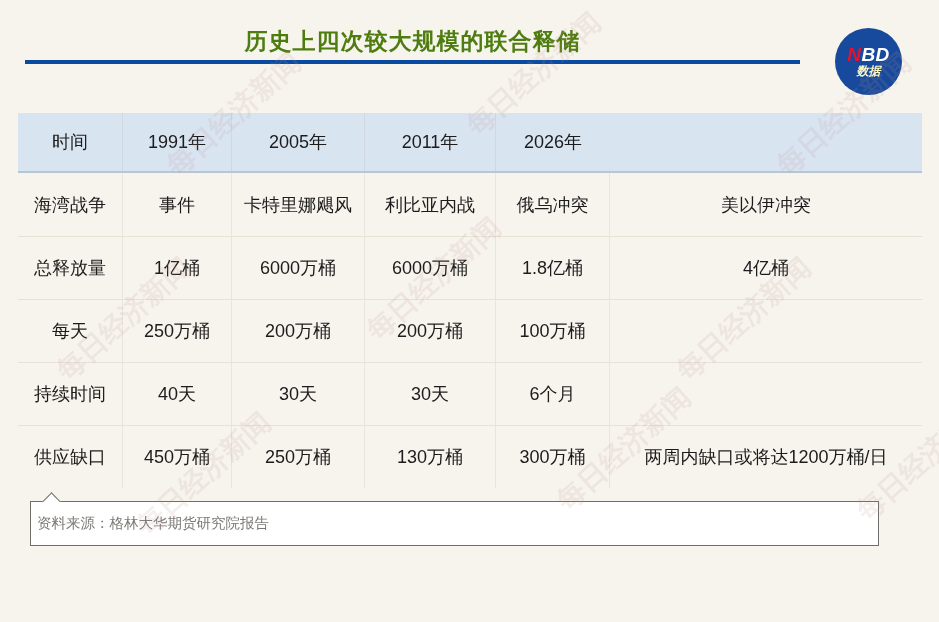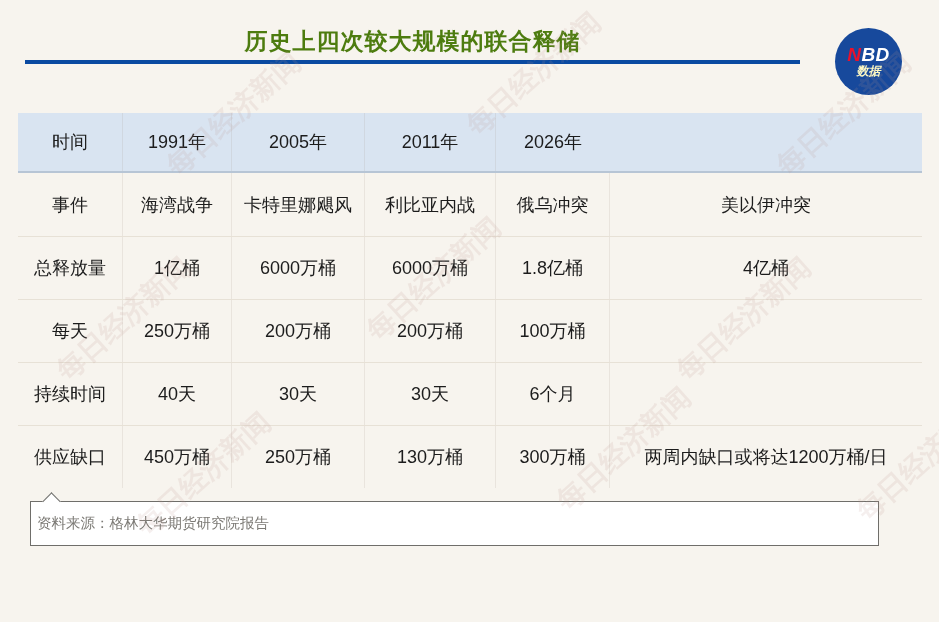--- a/index.html
+++ b/index.html
@@ -117,22 +117,22 @@
 <section class="table">
   <div class="t-row head">
     <div class="cell">时间</div>
     <div class="cell">1991年</div>
     <div class="cell">2005年</div>
     <div class="cell">2011年</div>
     <div class="cell">2026年</div>
   </div>
 
   <div class="t-row body">
+    <div class="cell">海湾战争</div>
     <div class="cell">事件</div>
-    <div class="cell">海湾战争</div>
     <div class="cell">卡特里娜飓风</div>
     <div class="cell">利比亚内战</div>
     <div class="cell">俄乌冲突</div>
     <div class="cell">美以伊冲突</div>
   </div>
 
   <div class="t-row body">
     <div class="cell">总释放量</div>
     <div class="cell">1亿桶</div>
     <div class="cell">6000万桶</div>

